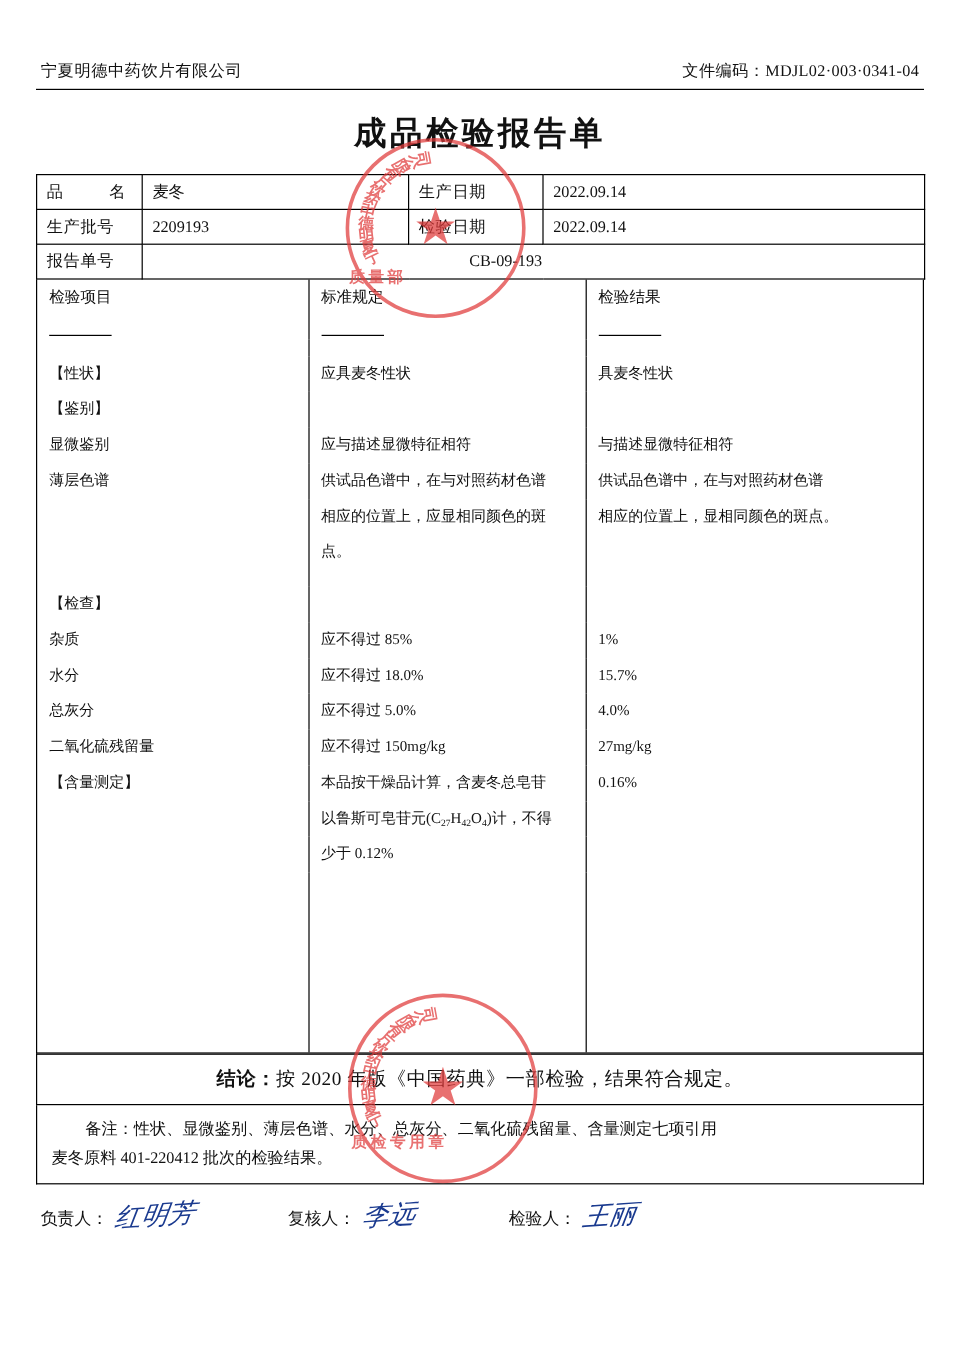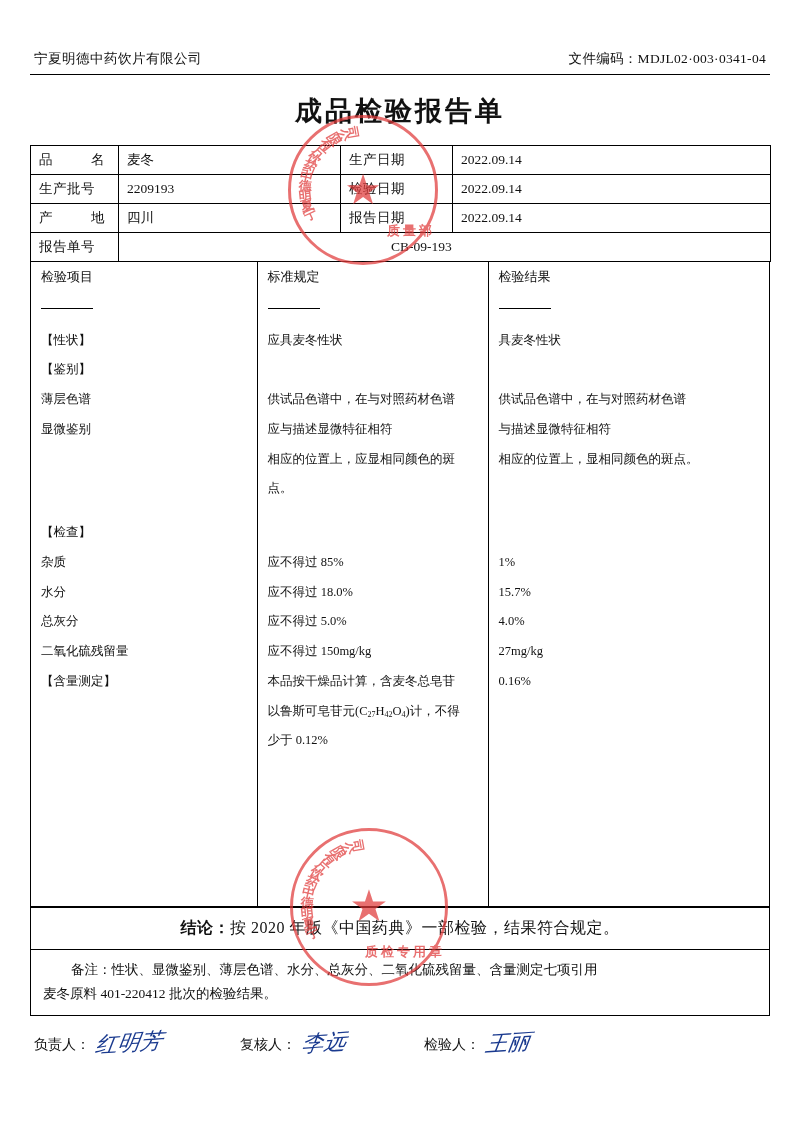--- a/index.html
+++ b/index.html
@@ -158,21 +158,21 @@
     position: absolute;
     left: 50%;
     top: 50%;
     transform: translate(-50%, -50%);
     color: #e03a3a;
     line-height: 1;
   }
   .stamp .arc, .stamp .bottom-txt {
     position: absolute;
     width: 100%;
-    text-align: right;
+    text-align: left;
     font-family: "Liberation Serif", serif;
     font-weight: bold;
   }
   .stamp1 { width: 150px; height: 150px; left: 288px; top: 115px; }
   .stamp1 .star { font-size: 42px; }
   .stamp2 { width: 158px; height: 158px; left: 290px; top: 828px; }
   .stamp2 .star { font-size: 44px; }
 
   .arc-text {
     position: absolute;
@@ -218,26 +218,20 @@
         <td class="lbl">生产日期</td>
         <td>2022.09.14</td>
       </tr>
       <tr>
         <td class="lbl">生产批号</td>
         <td>2209193</td>
         <td class="lbl">检验日期</td>
         <td>2022.09.14</td>
       </tr>
       <tr>
-        <td class="lbl"><span class="lbl-sp">产　　地</span></td>
-        <td>四川</td>
-        <td class="lbl">报告日期</td>
-        <td>2022.09.14</td>
-      </tr>
-      <tr>
         <td class="lbl">报告单号</td>
         <td colspan="3">
           <span style="display:inline-block;width:264px;"></span><span>CB-09-193</span>
         </td>
       </tr>
     </tbody>
   </table>
 
   <div class="results-wrap">
     <table class="res">
@@ -263,28 +257,28 @@
           <td>【性状】</td>
           <td class="vline">应具麦冬性状</td>
           <td class="vline">具麦冬性状</td>
         </tr>
         <tr>
           <td>【鉴别】</td>
           <td class="vline"></td>
           <td class="vline"></td>
         </tr>
         <tr>
+          <td>显微鉴别</td>
+          <td class="vline">应与描述显微特征相符</td>
+          <td class="vline">与描述显微特征相符</td>
+        </tr>
+        <tr>
           <td>薄层色谱</td>
           <td class="vline">供试品色谱中，在与对照药材色谱</td>
           <td class="vline">供试品色谱中，在与对照药材色谱</td>
-        </tr>
-        <tr>
-          <td>显微鉴别</td>
-          <td class="vline">应与描述显微特征相符</td>
-          <td class="vline">与描述显微特征相符</td>
         </tr>
         <tr>
           <td></td>
           <td class="vline">相应的位置上，应显相同颜色的斑</td>
           <td class="vline">相应的位置上，显相同颜色的斑点。</td>
         </tr>
         <tr>
           <td></td>
           <td class="vline">点。</td>
           <td class="vline"></td>

